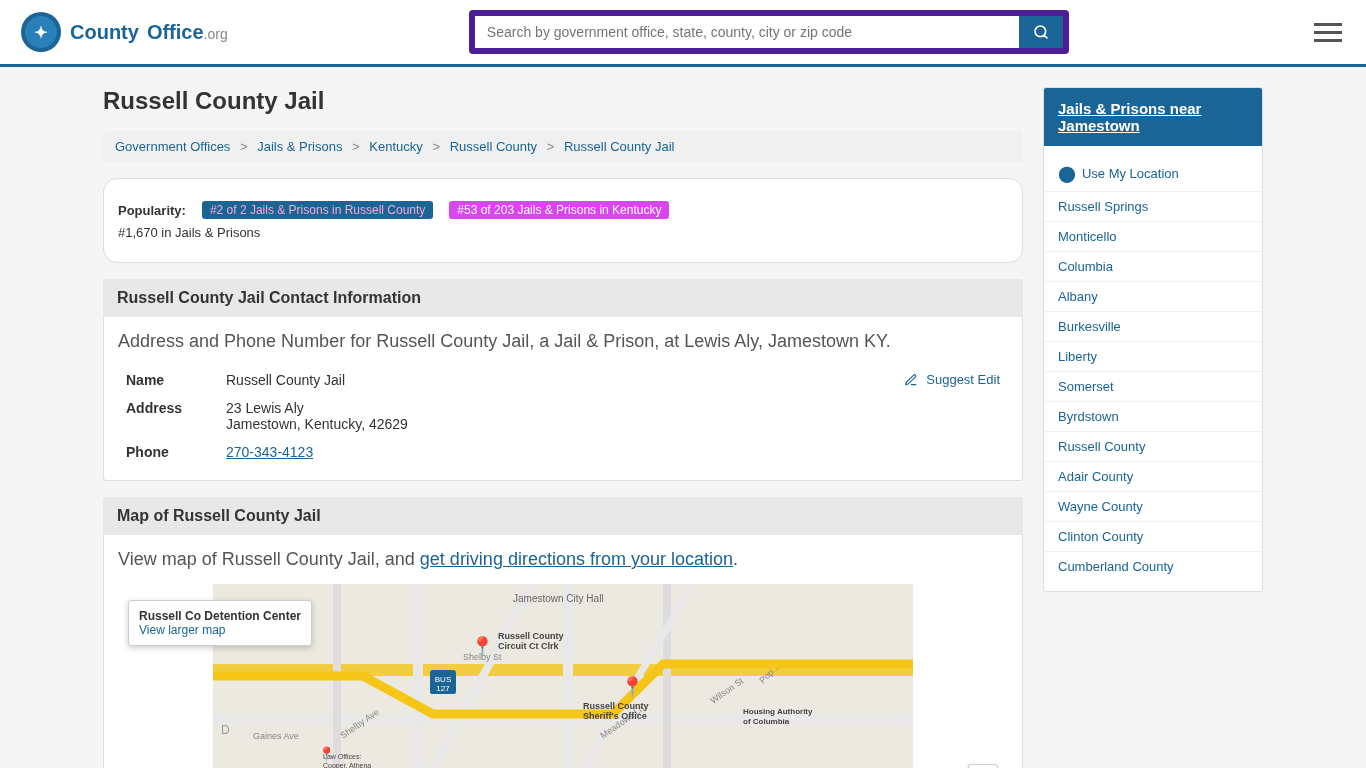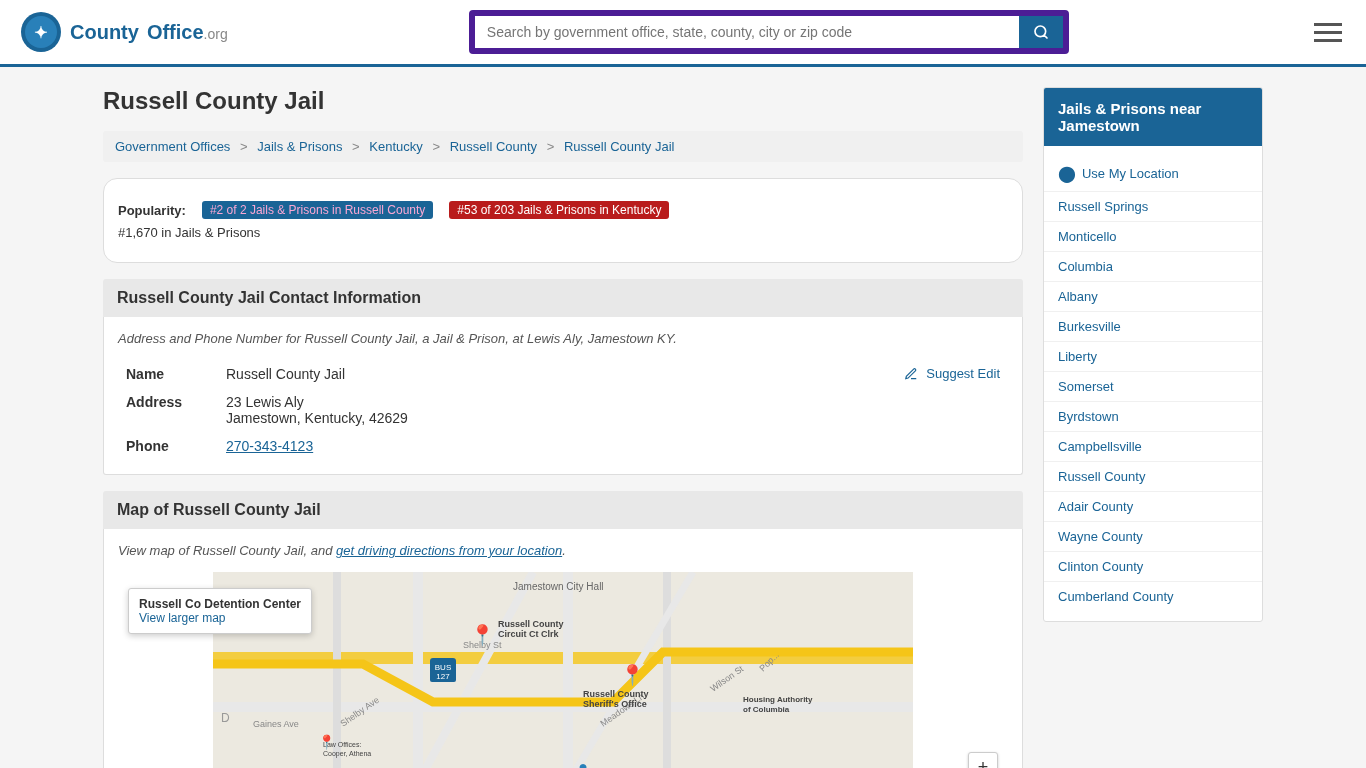--- a/index.html
+++ b/index.html
@@ -117,21 +117,21 @@
     #popularity-bar .pop-row { display: flex; gap: 16px; flex-wrap: wrap; align-items: center; }
     #popularity-bar .pop-label { font-weight: bold; }
     #popularity-bar .pop-badge {
       background: #1a6496;
       color: #f9a8d4;
       padding: 2px 8px;
       border-radius: 3px;
       font-size: 12px;
     }
     #popularity-bar .pop-badge2 {
-      background: #b91c1c;
+      background: #d946ef;
       color: white;
       padding: 2px 8px;
       border-radius: 3px;
       font-size: 12px;
     }
     #popularity-bar .pop-rank3 {
       font-size: 13px;
     }
 
     
@@ -147,22 +147,21 @@
     .section-body {
       background: #fff;
       border: 1px solid #ddd;
       border-top: none;
       padding: 14px;
       border-radius: 0 0 3px 3px;
     }
     .section-desc {
       color: #555;
       margin-bottom: 14px;
-      font-size: 13px;
-      font-style: italic;
+      font-size: 18px;
     }
 
     
     .contact-table { width: 100%; border-collapse: collapse; }
     .contact-table td { padding: 6px 8px; vertical-align: top; }
     .contact-table .label-col { font-weight: bold; width: 100px; color: #333; }
     .contact-table .value-col { color: #333; }
     .contact-table a { color: #1a6496; }
 
     
@@ -220,20 +219,21 @@
       border: 1px solid #ddd;
       border-radius: 3px;
       overflow: hidden;
     }
     #sidebar-header {
       background: #1a6496;
       color: white;
       padding: 12px 14px;
       font-size: 15px;
       font-weight: bold;
+      text-decoration: underline;
     }
     #sidebar-body {
       padding: 10px 0;
     }
     .sidebar-use-location {
       display: flex;
       align-items: center;
       gap: 6px;
       padding: 8px 14px;
       color: #1a6496;
@@ -426,21 +426,20 @@
 
         <div id="sidebar-links-container">
             <a href="#" class="sidebar-link">Russell Springs</a>
             <a href="#" class="sidebar-link">Monticello</a>
             <a href="#" class="sidebar-link">Columbia</a>
             <a href="#" class="sidebar-link">Albany</a>
             <a href="#" class="sidebar-link">Burkesville</a>
             <a href="#" class="sidebar-link">Liberty</a>
             <a href="#" class="sidebar-link">Somerset</a>
             <a href="#" class="sidebar-link">Byrdstown</a>
-            <a href="#" class="sidebar-link">Campbellsville</a>
             <a href="#" class="sidebar-link">Russell County</a>
             <a href="#" class="sidebar-link">Adair County</a>
             <a href="#" class="sidebar-link">Wayne County</a>
             <a href="#" class="sidebar-link">Clinton County</a>
             <a href="#" class="sidebar-link">Cumberland County</a>
           </div>
 
       </div>
     </div>
   </div>

